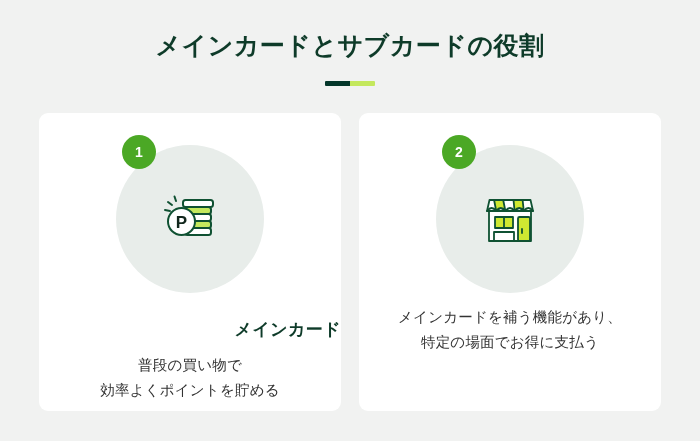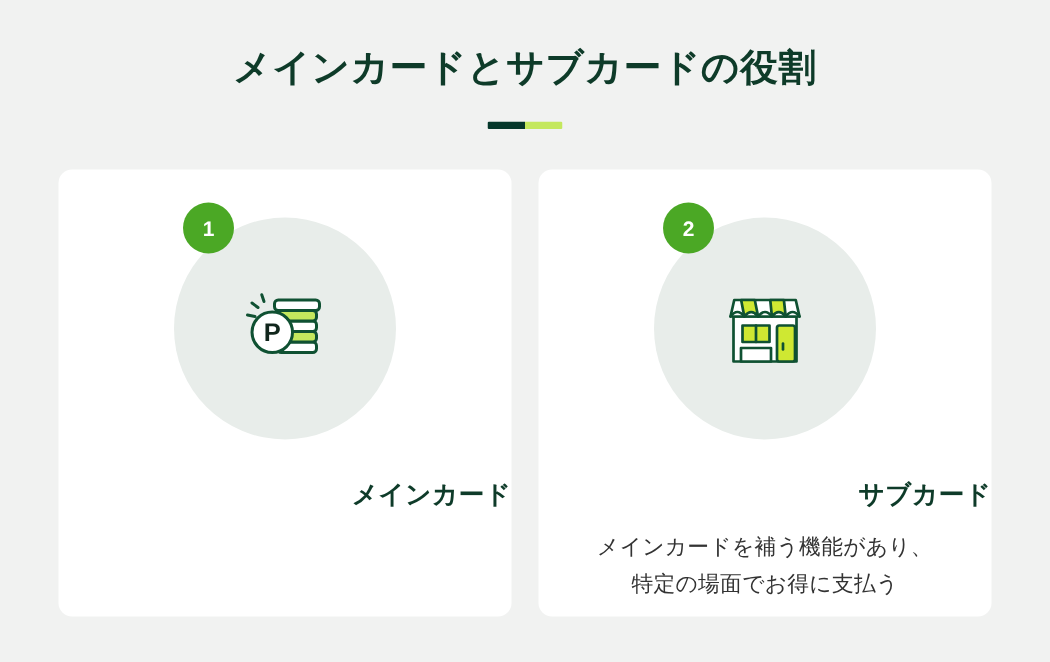--- a/index.html
+++ b/index.html
@@ -167,20 +167,24 @@
               <rect x="26" y="19" width="26" height="7" rx="2.5" fill="#c4e85d"></rect>
               <rect x="24" y="12" width="30" height="7" rx="2.5" fill="#ffffff"></rect>
 
               <circle cx="22.5" cy="33.5" r="13.5" fill="#ffffff"></circle>
             </g>
             <text x="22.5" y="39.5" font-family="'Liberation Sans', sans-serif" font-size="17" font-weight="bold" fill="#11261c" text-anchor="middle">P</text>
           </svg>
         </div>
       </div>
       <div class="card-title">メインカード</div>
+      <div class="card-desc">
+        <span class="line">普段の買い物で</span>
+        <span class="line">効率よくポイントを貯める</span>
+      </div>
     </div>
 
     <div class="card">
       <div class="icon-area">
         <div class="icon-circle"></div>
         <div class="badge">2</div>
         <div class="icon-glyph">
           <svg viewBox="0 0 62 62" width="62" height="62" xmlns="http://www.w3.org/2000/svg">
             <g stroke="#0f5132" stroke-width="1.8" stroke-linejoin="round" stroke-linecap="round">
 
@@ -195,21 +199,20 @@
               <line x1="25" y1="29" x2="25" y2="40"></line>
 
               <rect x="15" y="44" width="20" height="9" fill="#ffffff"></rect>
 
               <rect x="39" y="29" width="12" height="24" rx="1.5" fill="#cfe832"></rect>
               <line x1="43" y1="41" x2="43" y2="45"></line>
             </g>
           </svg>
         </div>
       </div>
-      <div class="card-title">サブカード</div>
       <div class="card-desc">
         <span class="line">メインカードを補う機能があり、</span>
         <span class="line">特定の場面でお得に支払う</span>
       </div>
     </div>
 
   </div>
 </div>
 
 </body></html>

